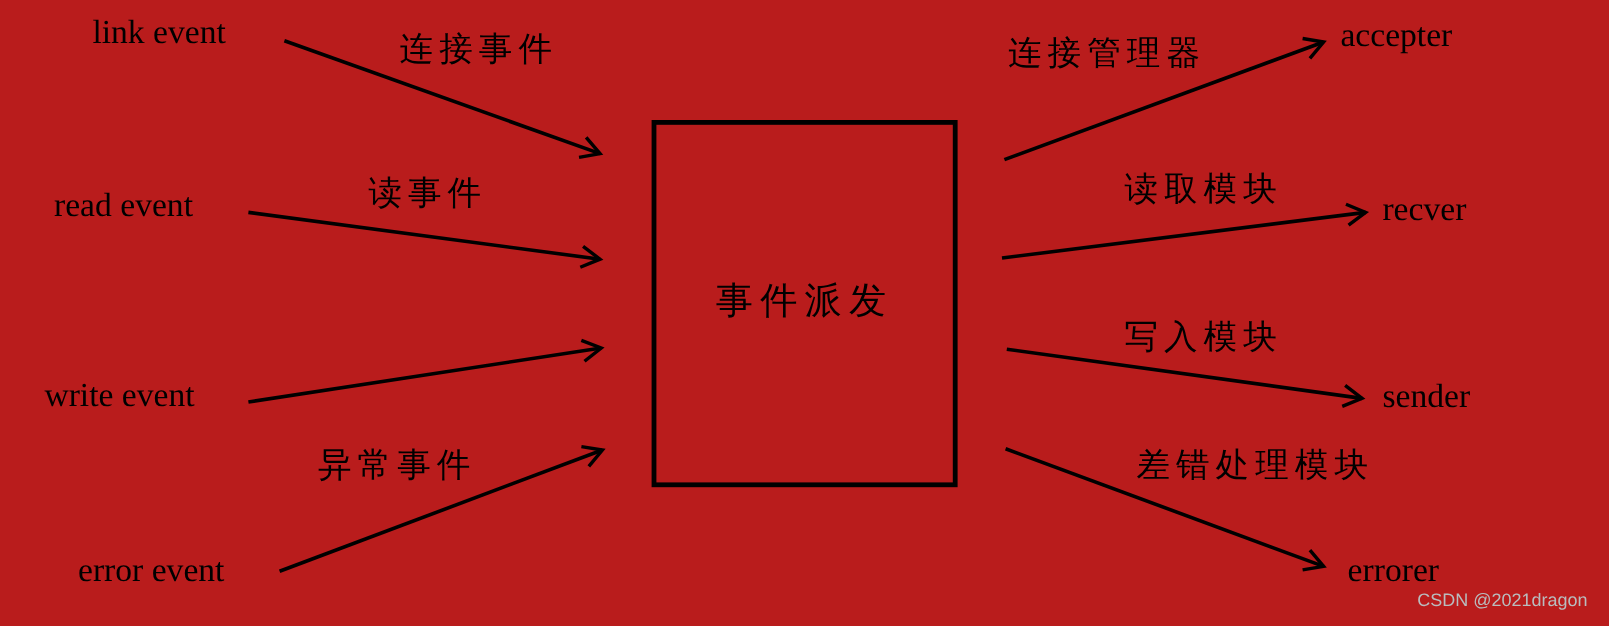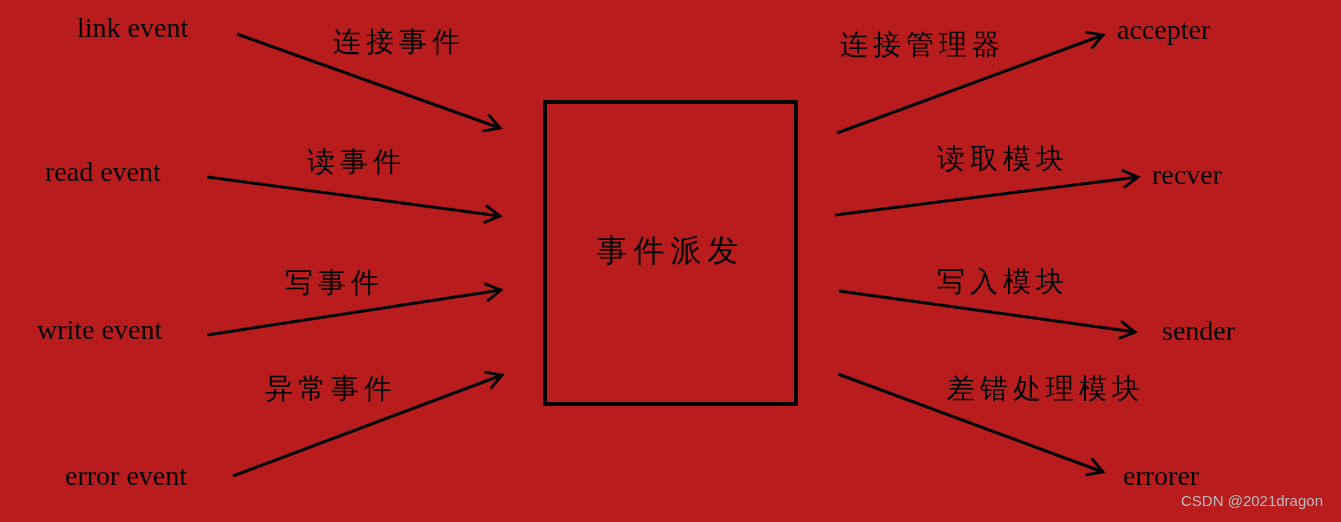--- a/index.html
+++ b/index.html
@@ -91,32 +91,31 @@
     <line x1="838" y1="374" x2="1103" y2="472" marker-end="url(#ah)"></line>
   </svg>
 
   <span class="en-label" style="left:77px;  top:13px;">link event</span>
   <span class="en-label" style="left:45px;  top:157px;">read event</span>
   <span class="en-label" style="left:65px;  top:461px;">error event</span>
   <span class="en-label" style="left:37px;  top:315px;">write event</span>
 
   <span class="cn-label" style="left:333px; top:27px;">连接事件</span>
   <span class="cn-label" style="left:307px; top:147px;">读事件</span>
-  <span class="cn-label" style="left:285px; top:268px;">写事件</span>
   <span class="cn-label" style="left:265px; top:374px;">异常事件</span>
 
   <div class="dispatch-box">
     <span class="box-label">事件派发</span>
   </div>
 
   <span class="cn-label" style="left:840px; top:30px;">连接管理器</span>
   <span class="cn-label" style="left:937px; top:144px;">读取模块</span>
   <span class="cn-label" style="left:937px; top:267px;">写入模块</span>
   <span class="cn-label" style="left:947px; top:374px;">差错处理模块</span>
 
   <span class="en-label" style="left:1117px; top:15px;">accepter</span>
   <span class="en-label" style="left:1152px; top:160px;">recver</span>
-  <span class="en-label" style="left:1152px; top:316px;margin-left:10px;">sender</span>
+  <span class="en-label" style="left:1152px; top:316px;">sender</span>
   <span class="en-label" style="left:1123px; top:461px;">errorer</span>
 
   <span class="watermark">CSDN @2021dragon</span>
 
 </div>
 
 </body></html>

